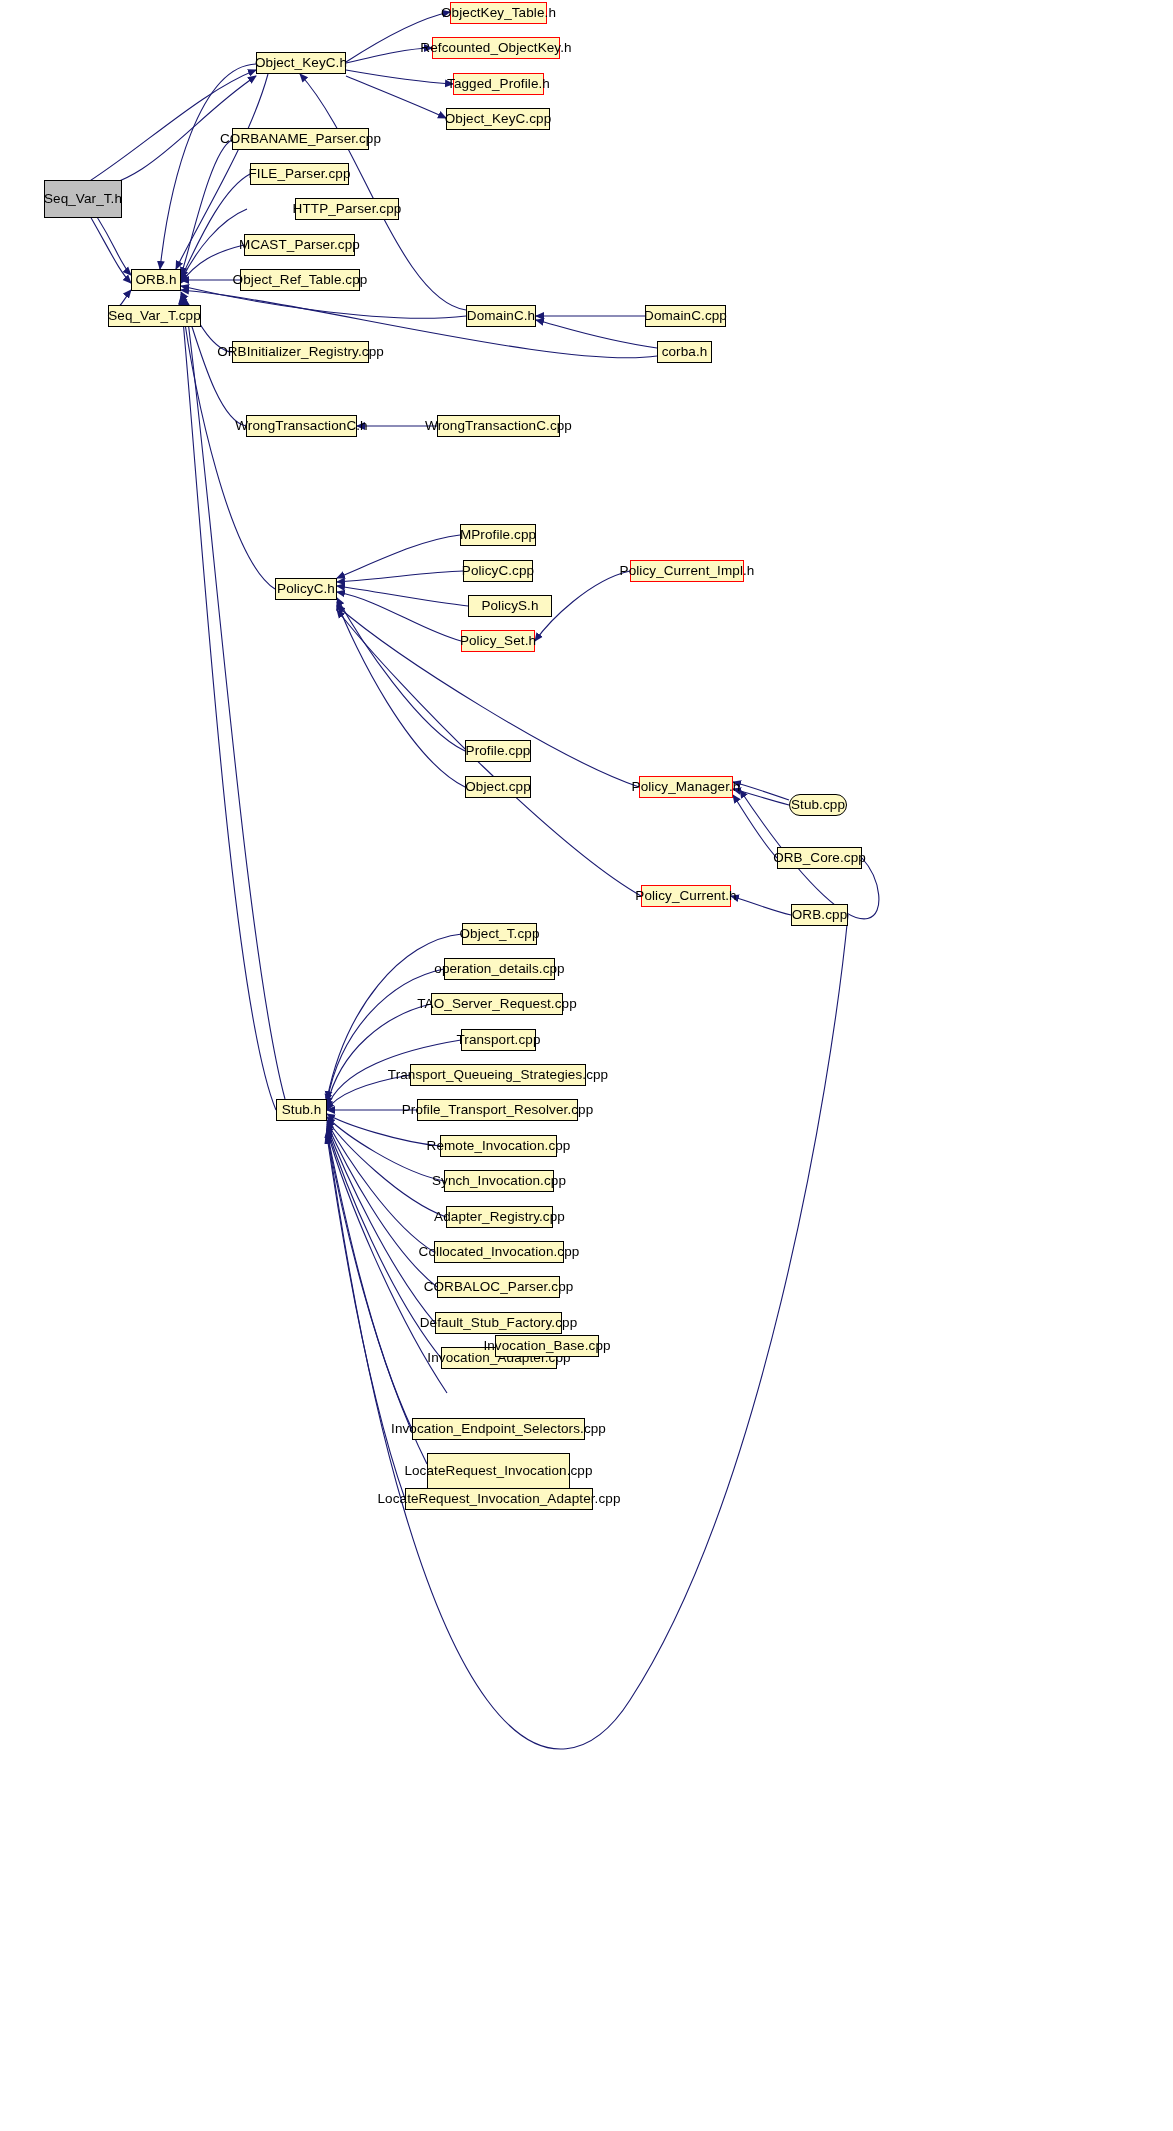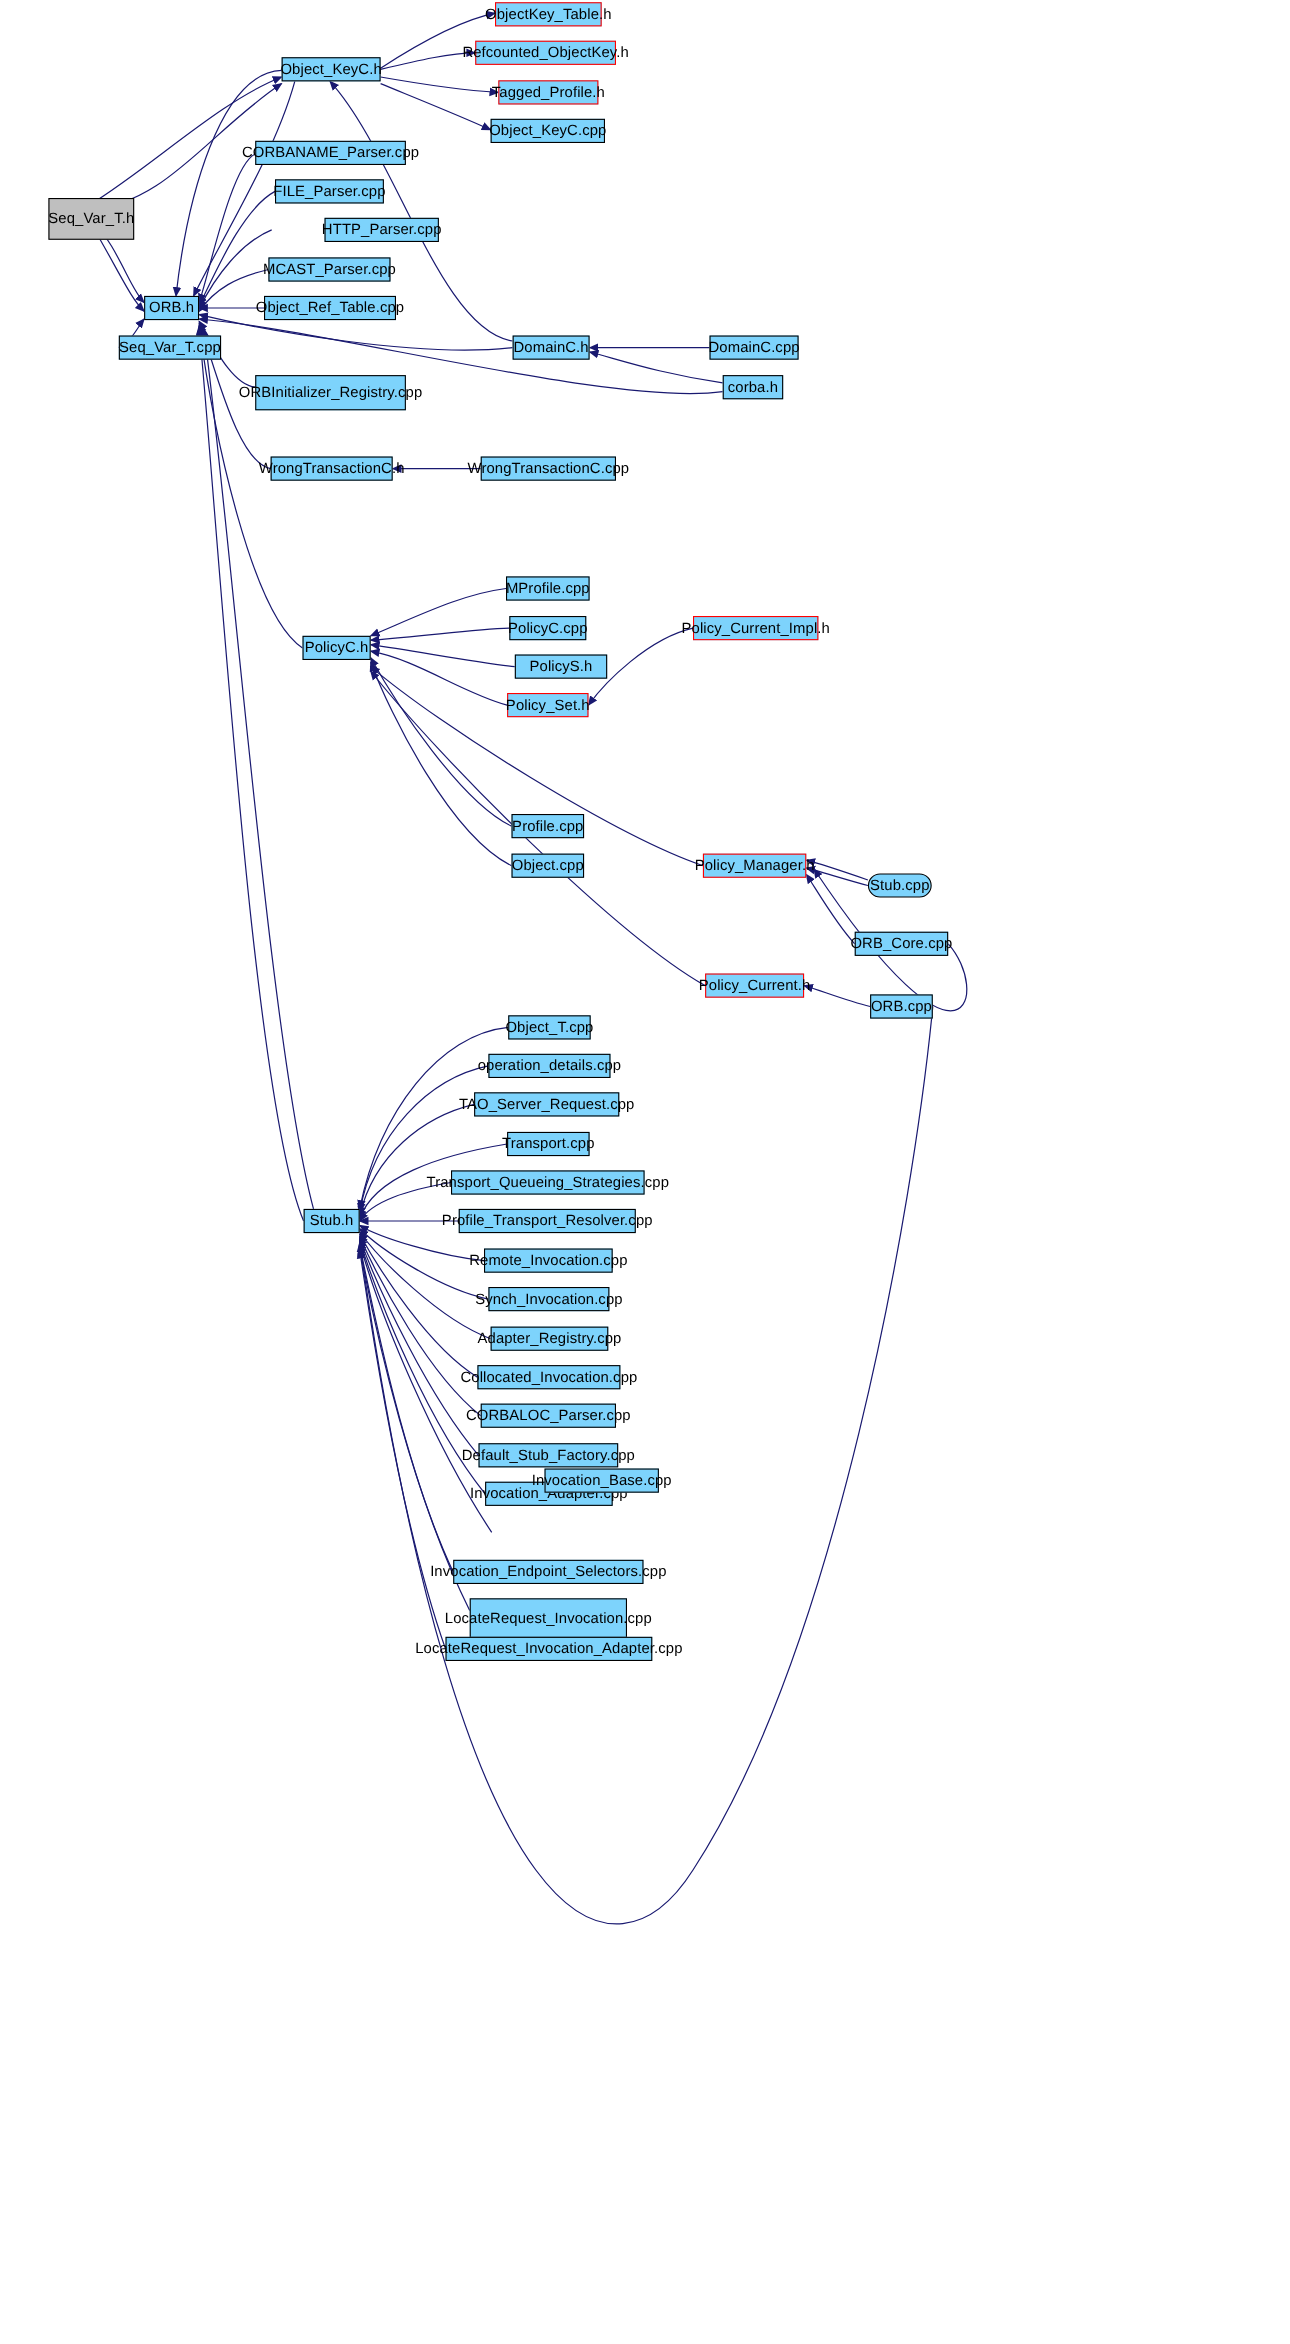--- a/index.html
+++ b/index.html
@@ -8,21 +8,21 @@
     width:1173px;
     height:2131px;
     background:#ffffff;
     font-family:"Liberation Sans", sans-serif;
     overflow:hidden;
   }
   #edges{position:absolute;left:0;top:0;width:1173px;height:2131px;pointer-events:none;}
   .node{
     position:absolute;
     box-sizing:border-box;
-    background:#7dd3fc;
+    background:#fef9c3;
     border:1px solid #000000;
     color:#000000;
     font-size:13.5px;
     line-height:1;
     display:flex;
     align-items:center;
     justify-content:center;
     white-space:nowrap;
     letter-spacing:0.1px;
     z-index:5;
@@ -111,21 +111,21 @@
       <div class="node" style="left: 446px; top: 108px; width: 104px; height: 22px;">Object_KeyC.cpp</div>
       <div class="node" style="left: 232px; top: 128px; width: 137px; height: 22px;">CORBANAME_Parser.cpp</div>
       <div class="node" style="left: 250px; top: 163px; width: 99px; height: 22px;">FILE_Parser.cpp</div>
       <div class="node" style="left: 247px; top: 198px; width: 104px; height: 22px; margin-left: 48px;">HTTP_Parser.cpp</div>
       <div class="node" style="left: 244px; top: 234px; width: 111px; height: 22px;">MCAST_Parser.cpp</div>
       <div class="node" style="left: 131px; top: 269px; width: 50px; height: 22px;">ORB.h</div>
       <div class="node" style="left: 240px; top: 269px; width: 120px; height: 22px;">Object_Ref_Table.cpp</div>
       <div class="node" style="left: 108px; top: 305px; width: 93px; height: 22px;">Seq_Var_T.cpp</div>
       <div class="node" style="left: 466px; top: 305px; width: 70px; height: 22px;">DomainC.h</div>
       <div class="node" style="left: 645px; top: 305px; width: 81px; height: 22px;">DomainC.cpp</div>
-      <div class="node" style="left: 232px; top: 341px; width: 137px; height: 32px;">ORBInitializer_Registry.cpp</div>
+      <div class="node" style="left: 232px; top: 341px; width: 137px; height: 22px;">ORBInitializer_Registry.cpp</div>
       <div class="node" style="left: 657px; top: 341px; width: 55px; height: 22px;">corba.h</div>
       <div class="node" style="left: 246px; top: 415px; width: 111px; height: 22px;">WrongTransactionC.h</div>
       <div class="node" style="left: 437px; top: 415px; width: 123px; height: 22px;">WrongTransactionC.cpp</div>
       <div class="node" style="left: 275px; top: 578px; width: 62px; height: 22px;">PolicyC.h</div>
       <div class="node" style="left: 460px; top: 524px; width: 76px; height: 22px;">MProfile.cpp</div>
       <div class="node" style="left: 463px; top: 560px; width: 70px; height: 22px;">PolicyC.cpp</div>
       <div class="node" style="left: 468px; top: 595px; width: 84px; height: 22px;">PolicyS.h</div>
       <div class="node red" style="left: 461px; top: 630px; width: 74px; height: 22px;">Policy_Set.h</div>
       <div class="node red" style="left: 630px; top: 560px; width: 114px; height: 22px;">Policy_Current_Impl.h</div>
       <div class="node" style="left: 465px; top: 740px; width: 66px; height: 22px;">Profile.cpp</div>

